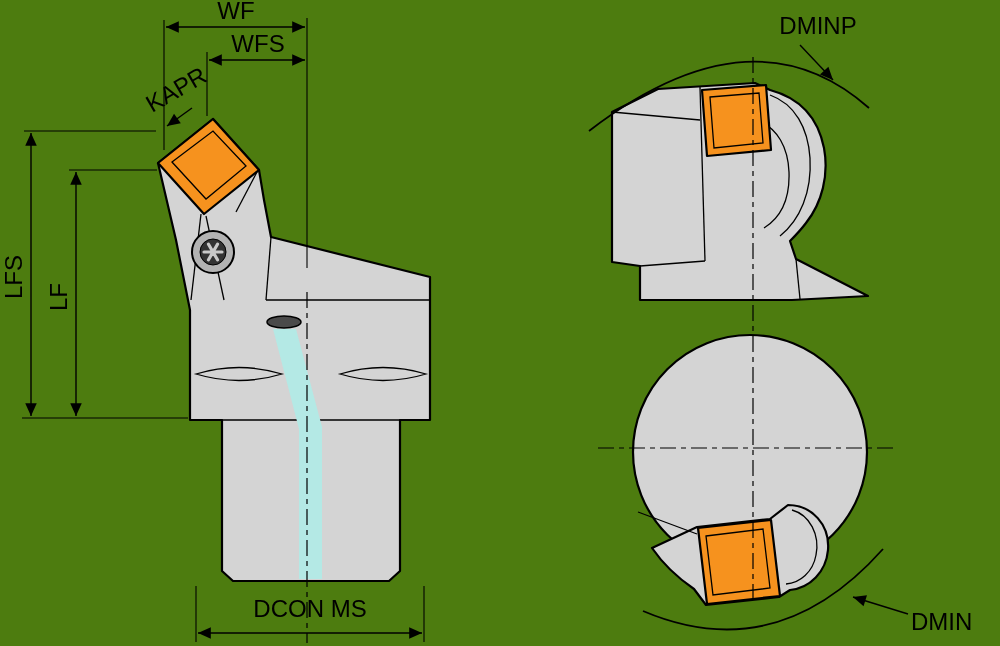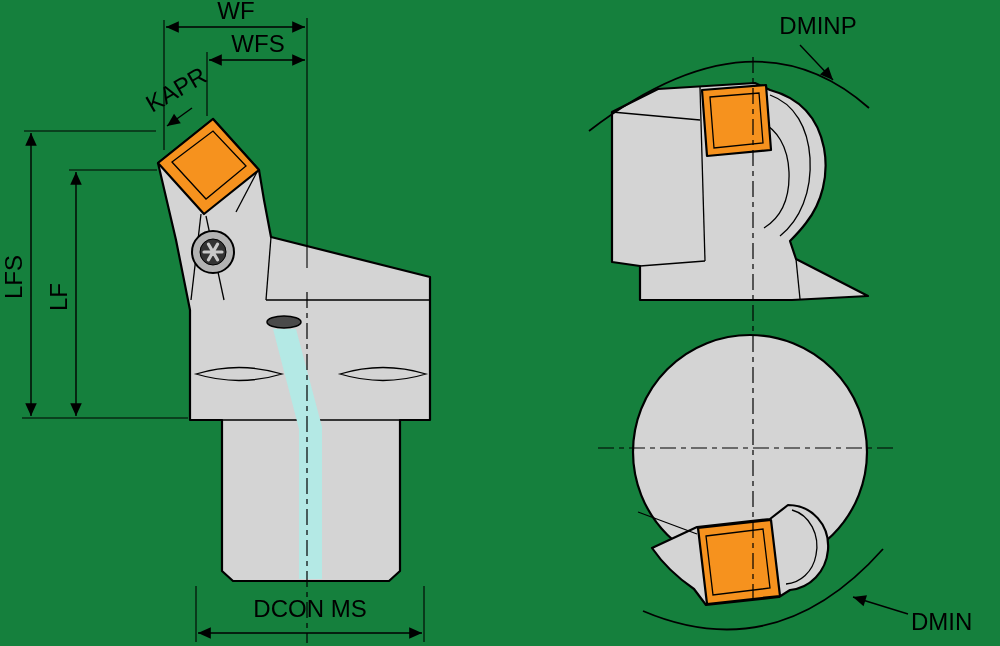--- a/index.html
+++ b/index.html
@@ -1,16 +1,16 @@
 <!DOCTYPE html>
 <html><head>
 <meta charset="utf-8">
 <style>
   html,body{margin:0;padding:0;background:#ffffff;}
-  .stage{position:relative;width:1000px;height:646px;background:#15803d;overflow:hidden;}
+  .stage{position:relative;width:1000px;height:646px;background:#4d7c0f;overflow:hidden;}
   svg{display:block;}
   text{font-family:"Liberation Sans", sans-serif;font-size:24px;fill:#000;}
   .outline{stroke:#000;stroke-width:2.2;stroke-linejoin:round;}
   .thin{stroke:#000;stroke-width:1.3;fill:none;}
   .dim{stroke:#000;stroke-width:1.4;fill:none;}
   .ext{stroke:#000;stroke-width:1.1;fill:none;}
   .center{stroke:#000;stroke-width:1.2;fill:none;stroke-dasharray:16 5 5 5;}
   .arcline{stroke:#000;stroke-width:1.8;fill:none;}
   .starline{stroke:#c9c9c9;stroke-width:3.2;stroke-linecap:round;}
 </style>

